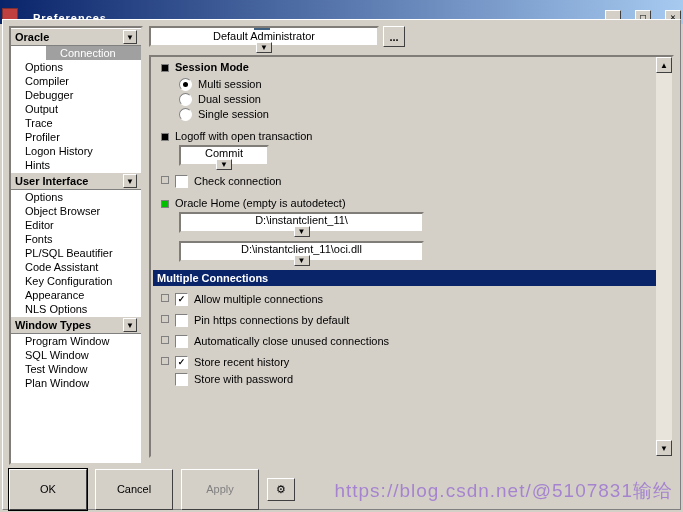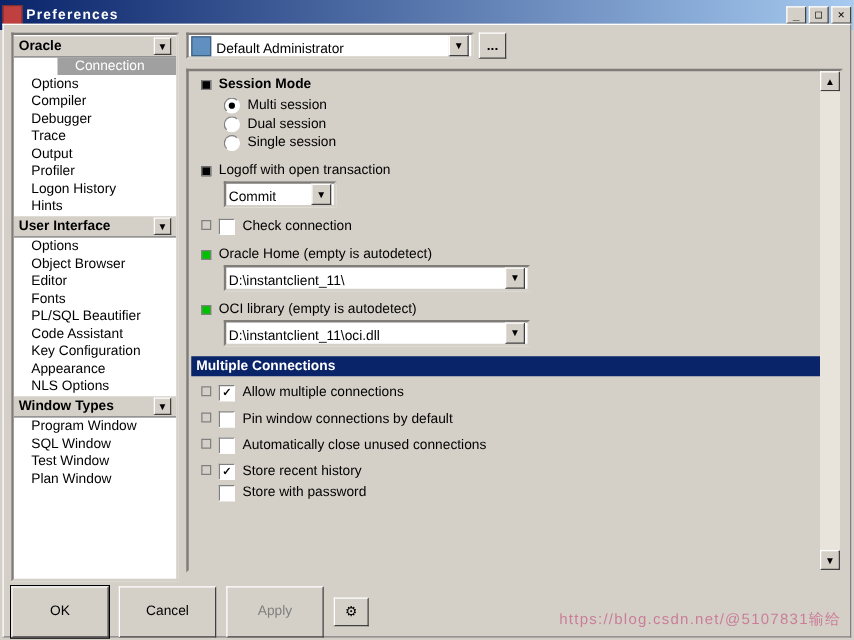--- a/index.html
+++ b/index.html
@@ -1,34 +1,34 @@
 <!DOCTYPE html>
 <html><head>
 <meta charset="utf-8">
 <style>
 * { box-sizing: border-box; font-family: "Tahoma", "MS Sans Serif", sans-serif; font-size: 11px; }
 body { margin: 0; background: #d4d0c8; width: 683px; height: 512px; overflow: hidden; }
 
-.titlebar { background: linear-gradient(to right, #0a246a, #a6caf0); height: 24px; display: flex; align-items: center; padding: 0 2px; }
+.titlebar { background: linear-gradient(to right, #0a246a, #a6caf0); height: 24px; display: flex; align-items: flex-end; padding: 0 2px; gap: 12px; }
 .titlebar .appicon { width: 16px; height: 16px; background: #c04040; border: 1px solid #803030; margin-right: 3px; }
 .titlebar .title { color: #fff; font-weight: bold; letter-spacing: 1px; flex: 1; }
 .titlebutton { width: 16px; height: 14px; background: #d4d0c8; border: 1px solid; border-color: #fff #404040 #404040 #fff; margin-left: 2px; font-size: 9px; display:flex; align-items:center; justify-content:center; font-family: "Marlett", monospace; }
 
 .body-area { position: absolute; top: 19px; left: 2px; right: 2px; bottom: 2px; background: #d4d0c8; border: 1px solid; border-color: #fff #808080 #808080 #fff; }
 
 .sidebar { position: absolute; top: 6px; left: 6px; width: 134px; bottom: 44px; background: #fff; border: 2px inset #d4d0c8; overflow: hidden; }
 .sidebar-inner { overflow-y: auto; height: 100%; }
 .cat-header { background: #d4d0c8; border-top: 1px solid #fff; border-bottom: 1px solid #808080; padding: 1px 4px; font-weight: bold; display: flex; align-items: center; }
 .cat-header .expander { width: 14px; height: 14px; border: 1px solid; border-color:#fff #404040 #404040 #fff; background:#d4d0c8; margin-left: auto; display:flex; align-items:center; justify-content:center; font-size:8px; }
 .cat-item { padding: 1px 4px 1px 14px; color: #000; cursor: default; }
 .cat-item.selected { background: #a0a0a0; color: #fff; margin-left: 35px; }
 
 .content { position: absolute; top: 6px; left: 146px; right: 6px; bottom: 44px; }
 .profile-row { display: flex; align-items: center; gap: 4px; margin-bottom: 8px; }
-.combo { height: 21px; background: #fff; border: 2px inset #d4d0c8; display: flex; align-items: flex-end; padding: 0 2px; }
+.combo { height: 21px; background: #fff; border: 2px inset #d4d0c8; display: flex; align-items: center; padding: 0 2px; flex-direction: column; }
 .combo-text { flex: 1; }
 .combo-btn { width: 16px; height: 17px; background: #d4d0c8; border: 1px solid; border-color: #fff #404040 #404040 #fff; display:flex; align-items:center; justify-content:center; font-size:8px; }
 .small-btn { width: 22px; height: 21px; background:#d4d0c8; border:1px solid; border-color:#fff #404040 #404040 #fff; display:flex; align-items:center; justify-content:center; font-weight:bold; }
 
 .panel { border: 2px inset #d4d0c8; background:#d4d0c8; position: relative; height: 403px; }
 .scroll-track { position:absolute; right:0; top:0; bottom:0; width:16px; background:#d4d0c8; }
 .scroll-btn { width:16px; height:16px; background:#d4d0c8; border:1px solid; border-color:#fff #404040 #404040 #fff; display:flex; align-items:center; justify-content:center; font-size:8px; }
 .scroll-thumb { position:absolute; top:16px; right:0; bottom:16px; width:16px; background:#e8e4dc; }
 
 .panel-body { padding: 4px 22px 4px 10px; }
@@ -49,21 +49,21 @@
 .textfield { width:245px; }
 
 .section-bar { background:#0a246a; color:#fff; font-weight:bold; padding:2px 4px; margin:6px -8px 6px -8px; }
 
 .footer { position:absolute; left:6px; right:6px; bottom:6px; height:28px; display:flex; align-items:center; gap:8px; }
 .btn { min-width:78px; height:41px; background:#d4d0c8; border:1px solid; border-color:#fff #404040 #404040 #fff; display:flex; align-items:center; justify-content:center; cursor:default; }
 .btn.default { box-shadow: 0 0 0 1px #000; }
 .btn.disabled { color:#808080; }
 .footer .spacer { flex:1; }
 .icon-btn { width:28px; height:23px; background:#d4d0c8; border:1px solid; border-color:#fff #404040 #404040 #fff; display:flex; align-items:center; justify-content:center; }
-.watermark { position:absolute; right:10px; bottom:8px; color:#be185d; opacity:0.45; font-size:12px; letter-spacing:1px; pointer-events:none; z-index:10; }
+.watermark { position:absolute; right:10px; bottom:8px; color:#6d28d9; opacity:0.45; font-size:19px; letter-spacing:1px; pointer-events:none; z-index:10; }
 .profile-icon { width:16px; height:16px; display:inline-block; background:#6090c0; border:1px solid #406080; margin-right:4px; }
 .combo.short { width:90px; }
 </style>
 </head>
 <body>
 
 <div class="titlebar">
   <span class="appicon"></span>
   <span class="title">Preferences</span>
   <span class="titlebutton">_</span>
@@ -76,22 +76,22 @@
   <div class="sidebar">
     <div class="sidebar-inner">
       <div class="cat-header">
         <span>Oracle</span>
         <span class="expander">▼</span>
       </div>
       <div class="cat-item selected">Connection</div>
       <div class="cat-item">Options</div>
       <div class="cat-item">Compiler</div>
       <div class="cat-item">Debugger</div>
+      <div class="cat-item">Output</div>
       <div class="cat-item">Trace</div>
-      <div class="cat-item">Output</div>
       <div class="cat-item">Profiler</div>
       <div class="cat-item">Logon History</div>
       <div class="cat-item">Hints</div>
 
       <div class="cat-header">
         <span>User Interface</span>
         <span class="expander">▼</span>
       </div>
       <div class="cat-item">Options</div>
       <div class="cat-item">Object Browser</div>
@@ -172,43 +172,39 @@
             </div>
           <div class="field-input-row">
             <div class="combo textfield">
               <span class="combo-text">D:\instantclient_11\</span>
               <span class="combo-btn">▼</span>
             </div>
           </div>
         </div>
 
         <div class="group">
-          <div class="field-label">
-              <span class="marker green"></span>
-              <span>OCI library (empty is autodetect)</span>
-            </div>
           <div class="field-input-row">
             <div class="combo textfield">
               <span class="combo-text">D:\instantclient_11\oci.dll</span>
               <span class="combo-btn">▼</span>
             </div>
           </div>
         </div>
 
         <div class="section-bar">Multiple Connections</div>
 
         <div class="check-row" style="padding-left:0">
           <span class="marker off"></span>
           <span class="checkbox checked"></span>
           <span>Allow multiple connections</span>
         </div>
         <div class="check-row" style="padding-left:0;margin-top:6px">
           <span class="marker off"></span>
           <span class="checkbox"></span>
-          <span>Pin window connections by default</span>
+          <span>Pin https connections by default</span>
         </div>
         <div class="check-row" style="padding-left:0;margin-top:6px">
           <span class="marker off"></span>
           <span class="checkbox"></span>
           <span>Automatically close unused connections</span>
         </div>
         <div class="check-row" style="padding-left:0;margin-top:6px">
           <span class="marker off"></span>
           <span class="checkbox checked"></span>
           <span>Store recent history</span>

